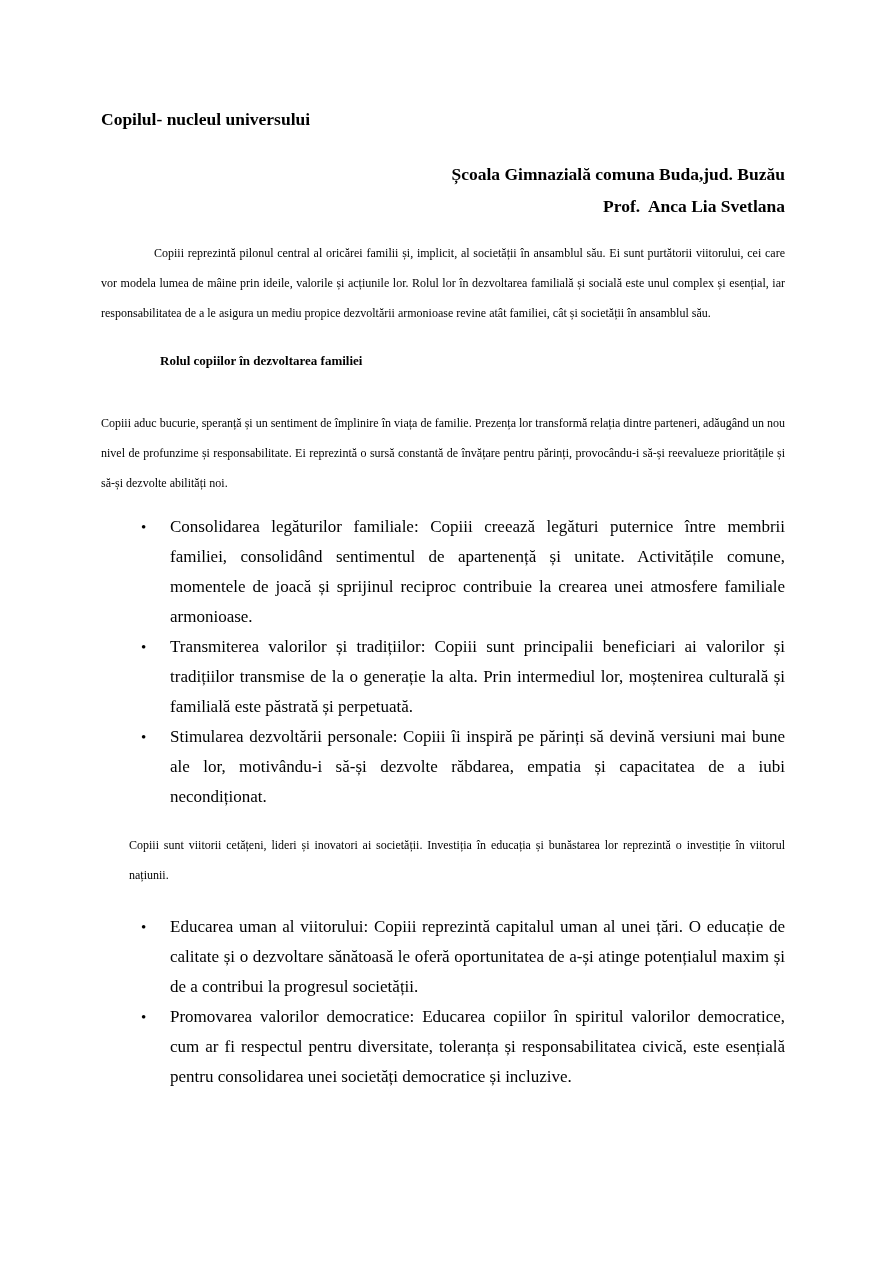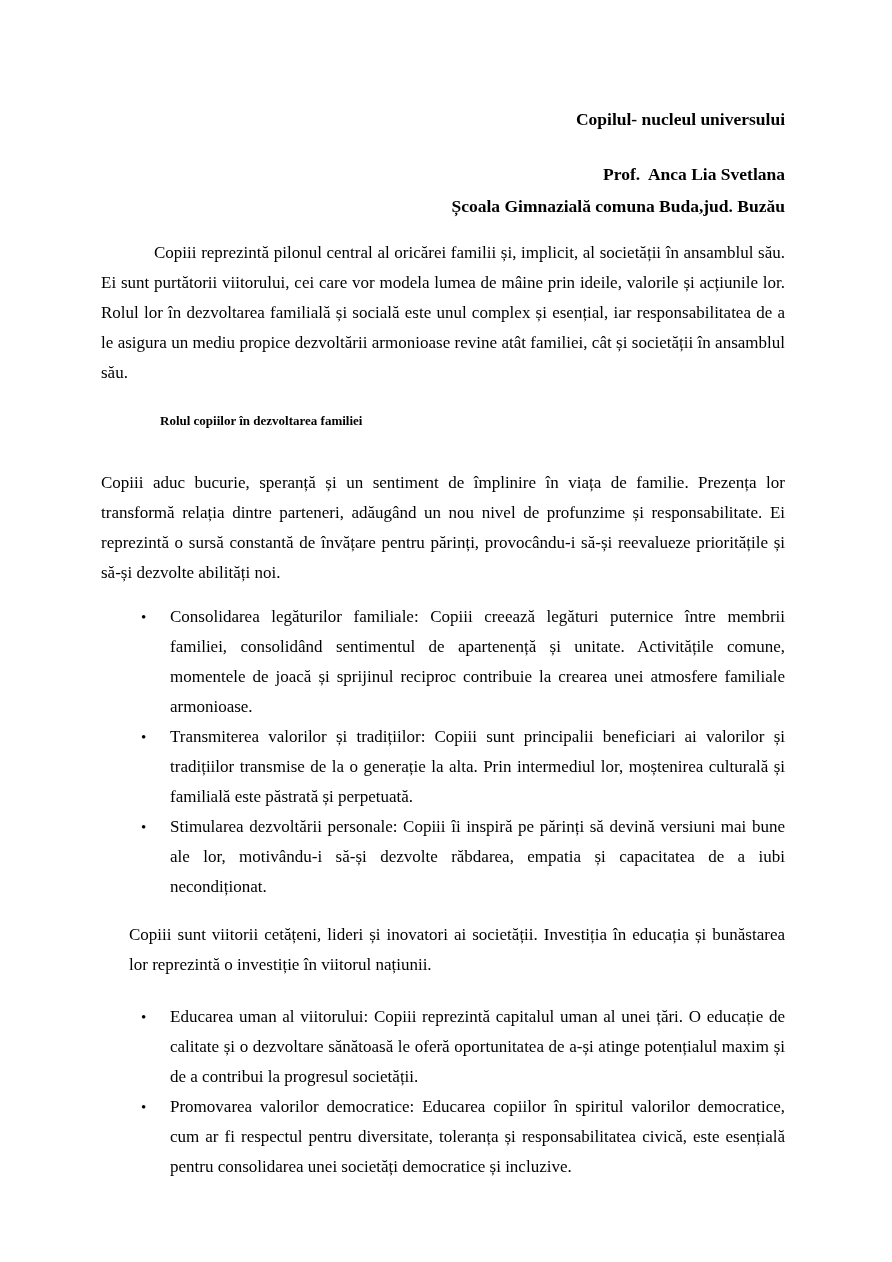--- a/index.html
+++ b/index.html
@@ -18,33 +18,33 @@
     box-sizing: border-box;
     width: 892px;
     height: 1262px;
     padding: 104px 107px 0 101px;
     background: #ffffff;
   }
   .doc-title {
     font-size: 17.5px;
     line-height: 30px;
     font-weight: bold;
-    text-align: right;
+    text-align: left;
     margin: 0 0 24px 0;
   }
   .byline {
     font-size: 17.5px;
     line-height: 32px;
     font-weight: bold;
     text-align: right;
     white-space: pre-wrap;
     margin: 0;
   }
   .para {
-    font-size: 17px;
+    font-size: 12px;
     line-height: 30px;
     text-align: justify;
     margin: 0;
   }
   .para-intro {
     margin-top: 16px;
     text-indent: 53px;
   }
   .section-heading {
     font-size: 13px;
@@ -83,22 +83,22 @@
   }
 </style>
 </head>
 <body>
 
 <div class="page">
 
   <h1 class="doc-title">Copilul- nucleul universului</h1>
 
   <div>
+    <p class="byline">Școala Gimnazială comuna Buda,jud. Buzău</p>
     <p class="byline">Prof.  Anca Lia Svetlana</p>
-    <p class="byline">Școala Gimnazială comuna Buda,jud. Buzău</p>
   </div>
 
   <p class="para para-intro">Copiii reprezintă pilonul central al oricărei familii și, implicit, al societății în ansamblul său. Ei sunt purtătorii viitorului, cei care vor modela lumea de mâine prin ideile, valorile și acțiunile lor. Rolul lor în dezvoltarea familială și socială este unul complex și esențial, iar responsabilitatea de a le asigura un mediu propice dezvoltării armonioase revine atât familiei, cât și societății în ansamblul său.</p>
 
   <h2 class="section-heading heading-family">Rolul copiilor în dezvoltarea familiei</h2>
 
   <p class="para para-family">Copiii aduc bucurie, speranță și un sentiment de împlinire în viața de familie. Prezența lor transformă relația dintre parteneri, adăugând un nou nivel de profunzime și responsabilitate. Ei reprezintă o sursă constantă de învățare pentru părinți, provocându-i să-și reevalueze prioritățile și să-și dezvolte abilități noi.</p>
 
   <ul class="bullet-list list-family">
     <li class="bullet-item">

